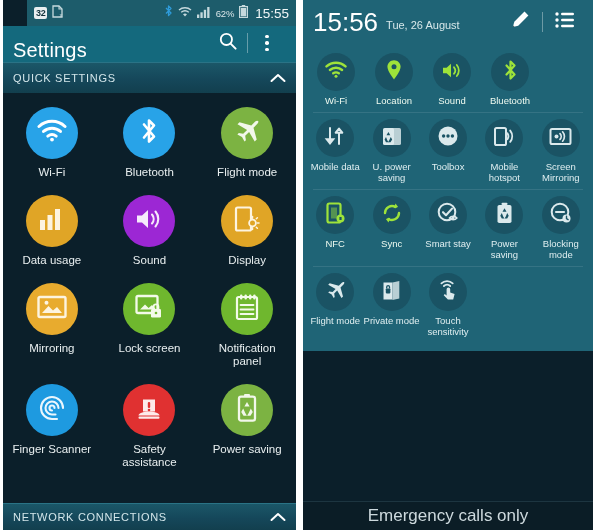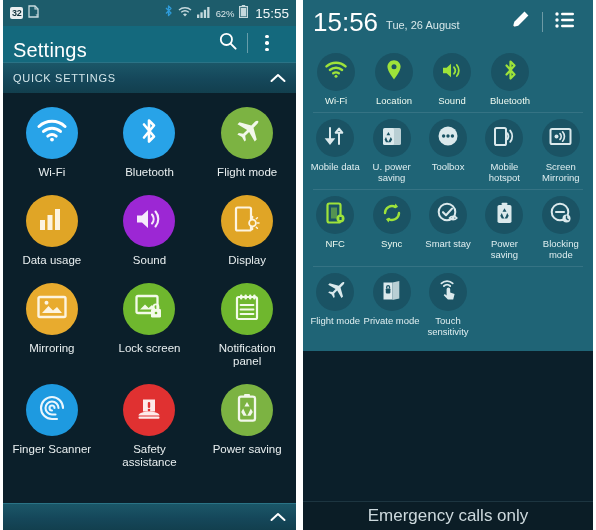--- a/index.html
+++ b/index.html
@@ -18,20 +18,21 @@
     margin-left:3px;
     background:#0b1f2a;
     overflow:hidden;
   }
   .statusbar{
     height:26px;
     background:#1d5c6b;
     display:flex;align-items:center;
     padding:0 7px;
     box-sizing:border-box;
+    margin-left:24px;
   }
   .sb-left{display:flex;align-items:center;gap:5px;}
   .sb-right{margin-left:auto;display:flex;align-items:center;gap:5px;}
   .badge32{
     background:#e9eef0;color:#13323c;
     font-size:9px;font-weight:bold;
     border-radius:2px;
     padding:1px 2px;line-height:10px;
     letter-spacing:-0.3px;
   }
@@ -402,20 +403,21 @@
                 <path d="M7.2 15.5l-2 3.6 2.3 3.6h3.4l-1.6-2.6" fill="#f2f7ea"></path>
                 <path d="M14.8 15.5l2 3.6-2.3 3.6h-3.4l1.6-2.6" fill="#f2f7ea"></path>
               </svg>
           </span>
         </div>
         <span class="lbl">Power saving</span>
       </div>
     </div>
 
     <div class="bottombar">
+      <span class="sec-label">NETWORK CONNECTIONS</span>
       <span class="chev">
         <svg width="16" height="10" viewBox="0 0 16 10">
             <path d="M1.5 8L8 2l6.5 6" fill="none" stroke="#ffffff" stroke-width="2" stroke-linecap="round" stroke-linejoin="round"></path>
           </svg>
       </span>
     </div>
   </div>
 
   <div class="gap"></div>
 

